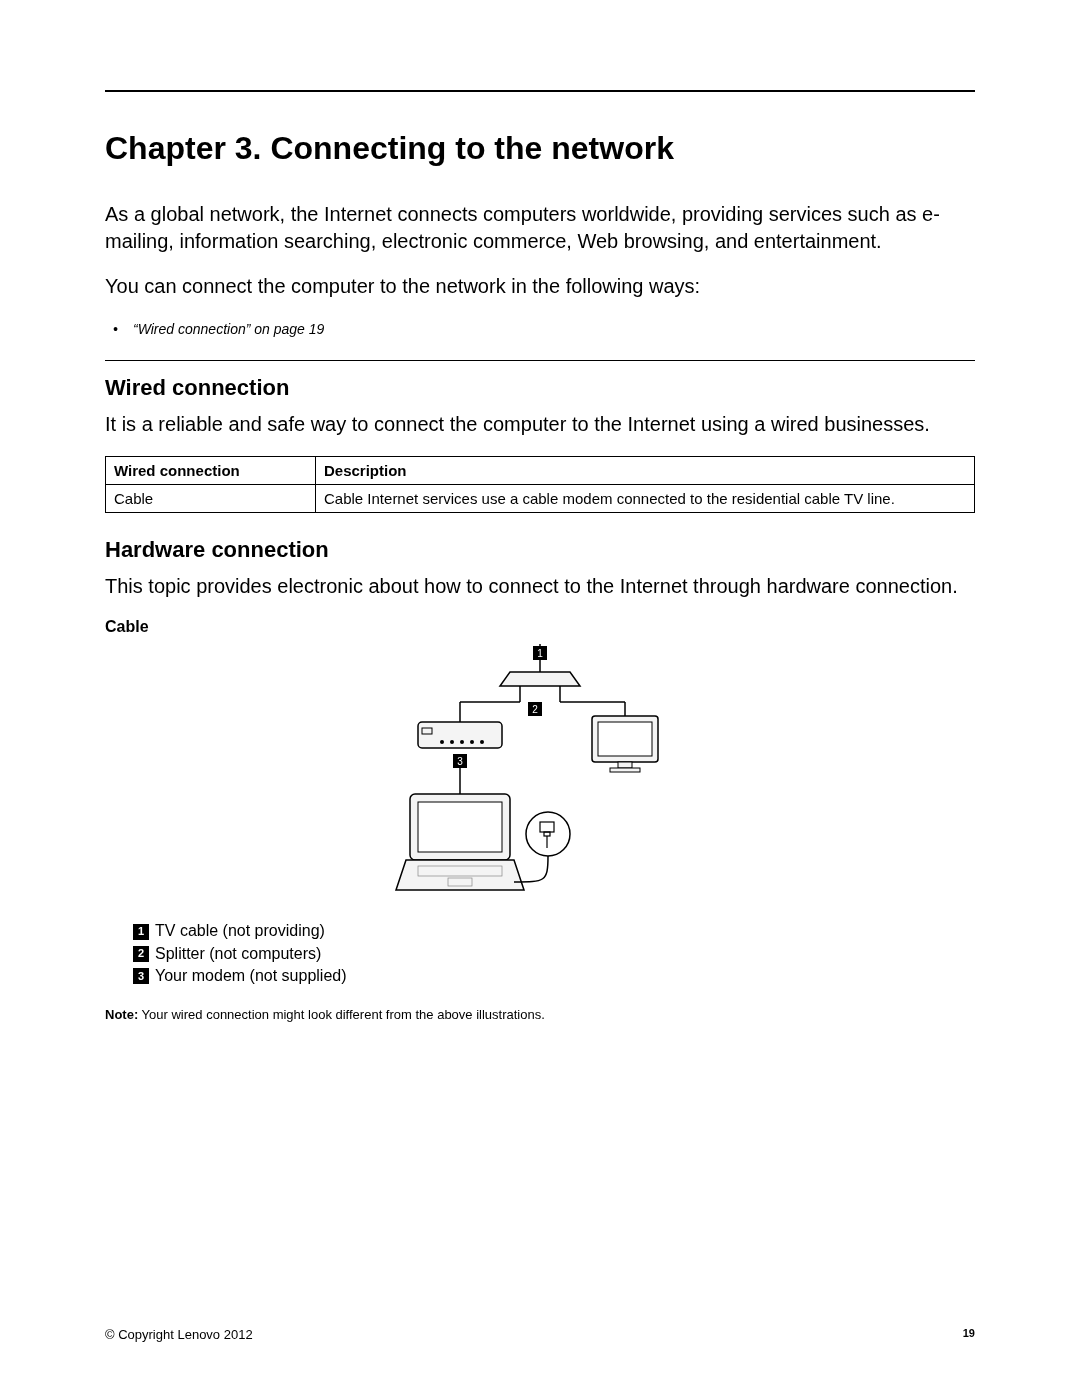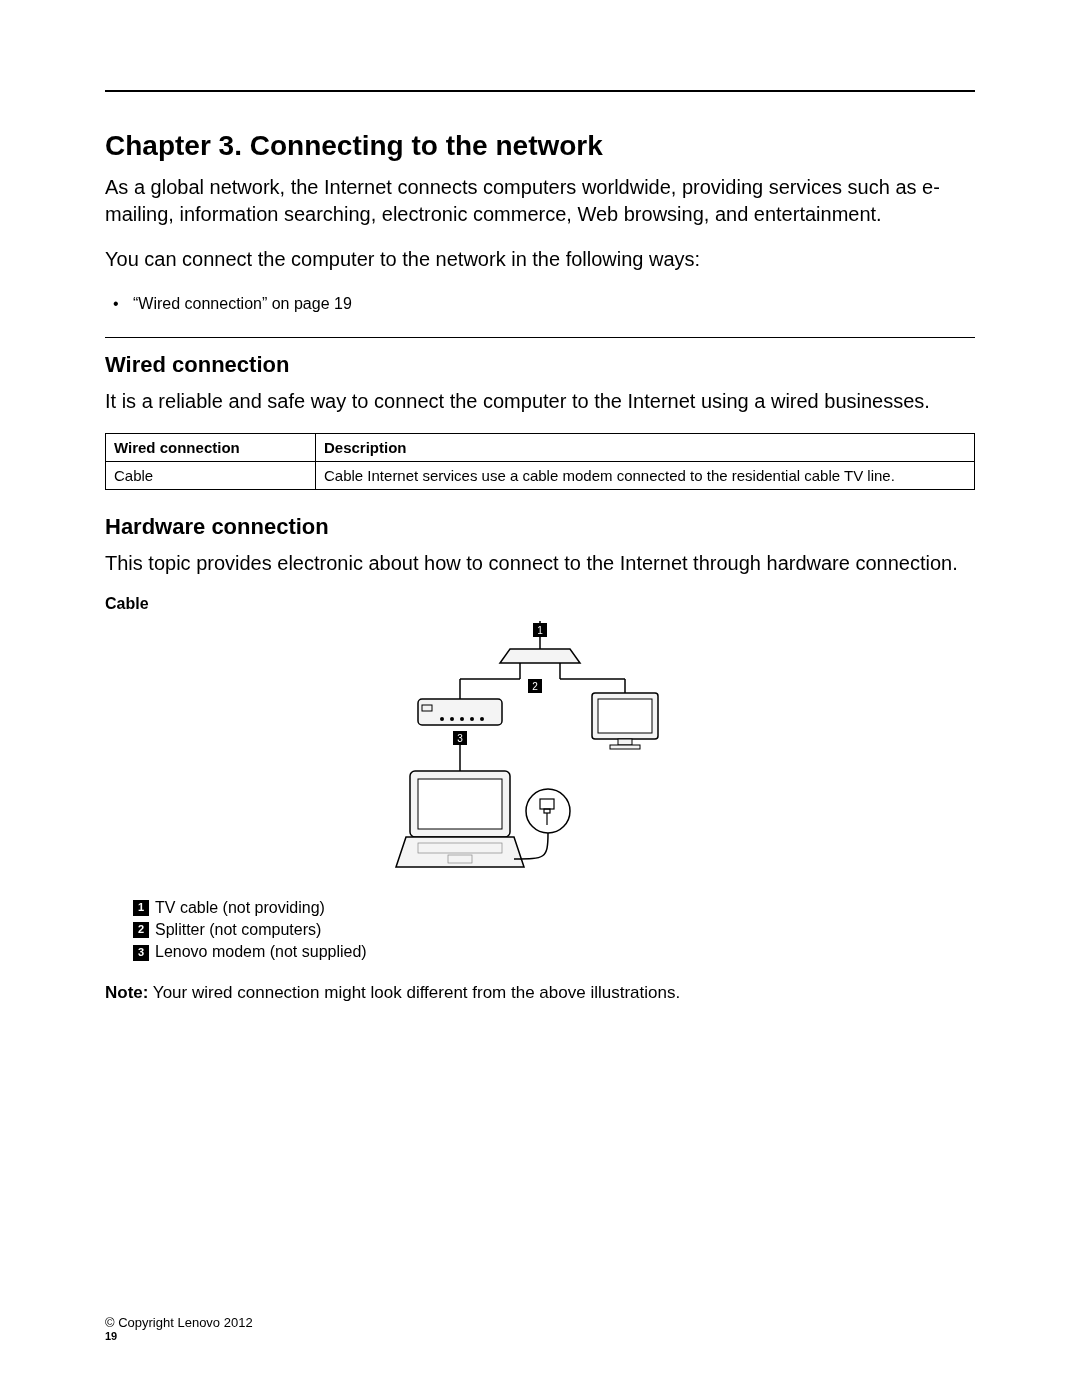--- a/index.html
+++ b/index.html
@@ -10,38 +10,39 @@
     width: 1080px;
     height: 1397px;
     position: relative;
     padding: 90px 105px 60px 105px;
   }
   .top-rule {
     border-top: 2.5px solid #000;
     margin-bottom: 38px;
   }
   h1 {
-    font-size: 28px;
-    font-weight: bold;
-    margin-bottom: 12px;
+    font-size: 32px;
+    font-weight: bold;
+    margin-bottom: 34px;
   }
   p.body {
     font-size: 20px;
     line-height: 1.35;
     margin-bottom: 18px;
   }
   ul.bullets {
     list-style: none;
     margin-bottom: 20px;
   }
   ul.bullets li {
-    font-size: 16px;
+    font-size: 14px;
     line-height: 1.6;
     padding-left: 28px;
     position: relative;
+    font-style: italic;
   }
   ul.bullets li::before {
     content: "•";
     position: absolute;
     left: 8px;
     top: 0;
   }
   .section-rule {
     border-top: 1.5px solid #000;
     margin: 8px 0 14px 0;
@@ -87,31 +88,30 @@
     display: inline-flex;
     align-items: center;
     justify-content: center;
     width: 16px;
     height: 16px;
     background: #000;
     color: #fff;
     font-size: 11px;
     font-weight: bold;
   }
-  .note { font-size: 17px; line-height: 1.35; }
+  .note { font-size: 13px; line-height: 1.35; }
   .note b { font-weight: bold; }
   .footer {
     position: absolute;
     left: 105px;
     right: 105px;
     bottom: 55px;
     display: flex;
     justify-content: space-between;
     font-size: 13px;
-    flex-direction: column;
   }
   .footer .pnum { font-weight: bold; font-size: 11px; }
 </style>
 </head>
 <body>
 
 <div class="top-rule"></div>
 
 <h1>Chapter 3.   Connecting to the network</h1>
 
@@ -205,21 +205,21 @@
   <div class="legend-row">
     <span class="numbox">1</span>
     <span>TV cable (not providing)</span>
   </div>
   <div class="legend-row">
     <span class="numbox">2</span>
     <span>Splitter (not computers)</span>
   </div>
   <div class="legend-row">
     <span class="numbox">3</span>
-    <span>Lenovo modem (not supplied)</span>
+    <span>Your modem (not supplied)</span>
   </div>
 </div>
 
 <p class="note">
   <b>Note:</b><span> Your wired connection might look different from the above illustrations.</span>
 </p>
 
 <div class="footer">
   <span>© Copyright Lenovo 2012</span>
   <span class="pnum">19</span>

